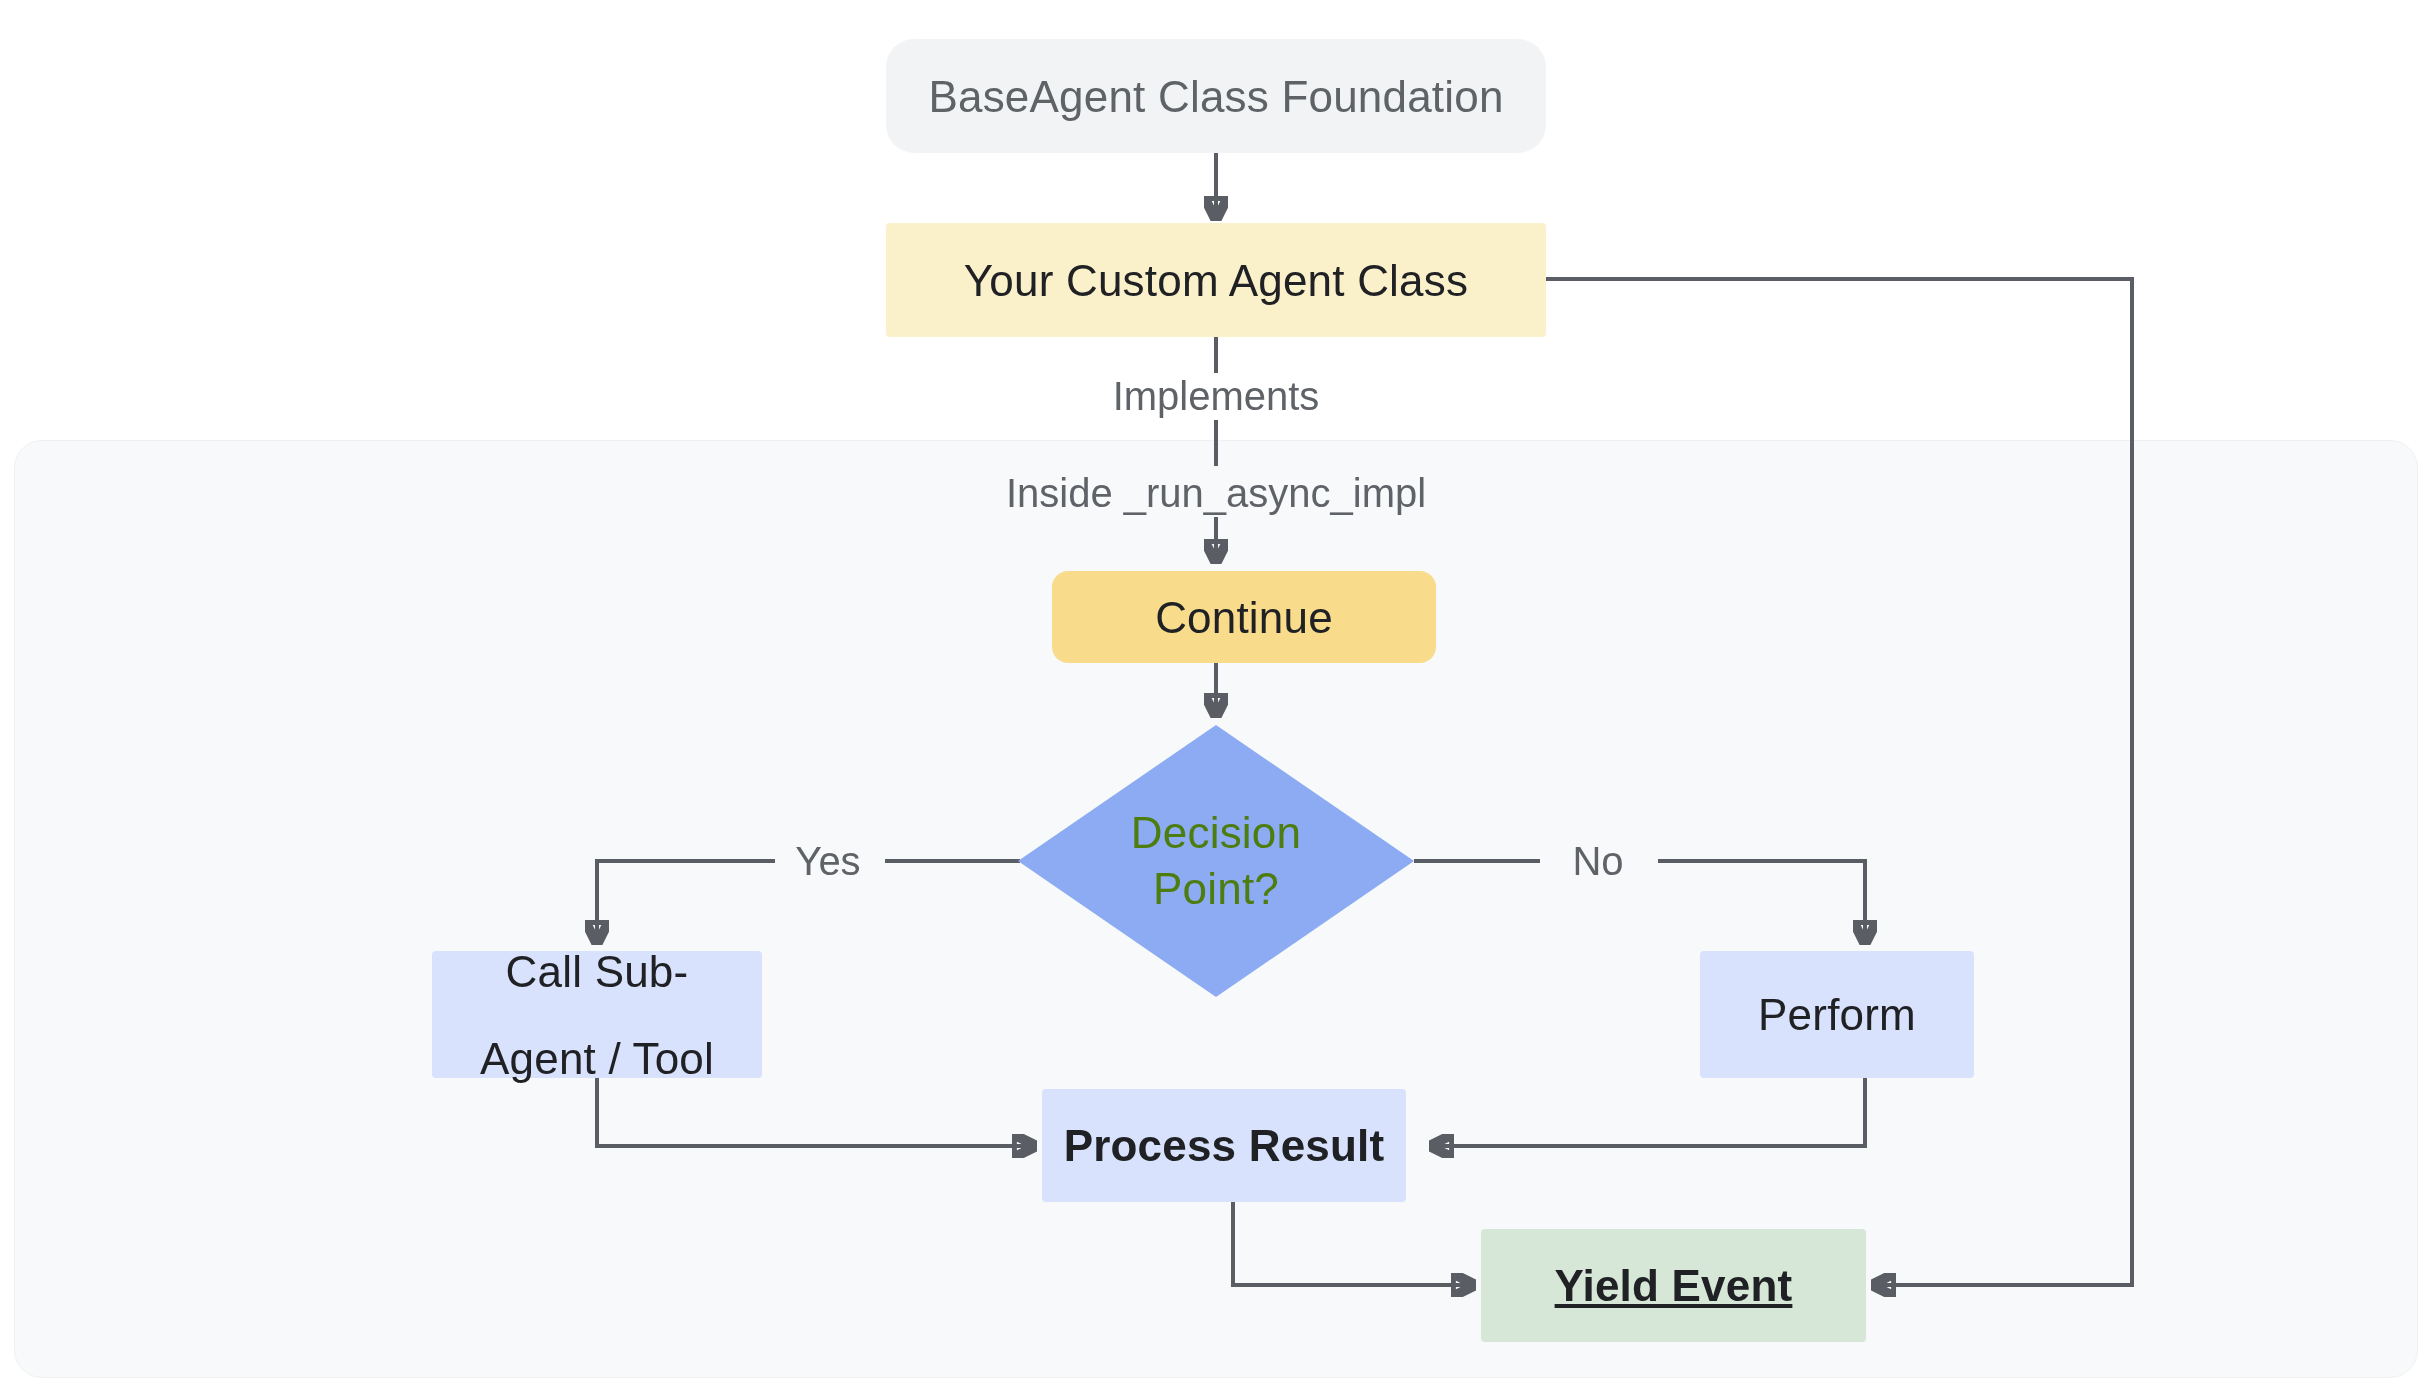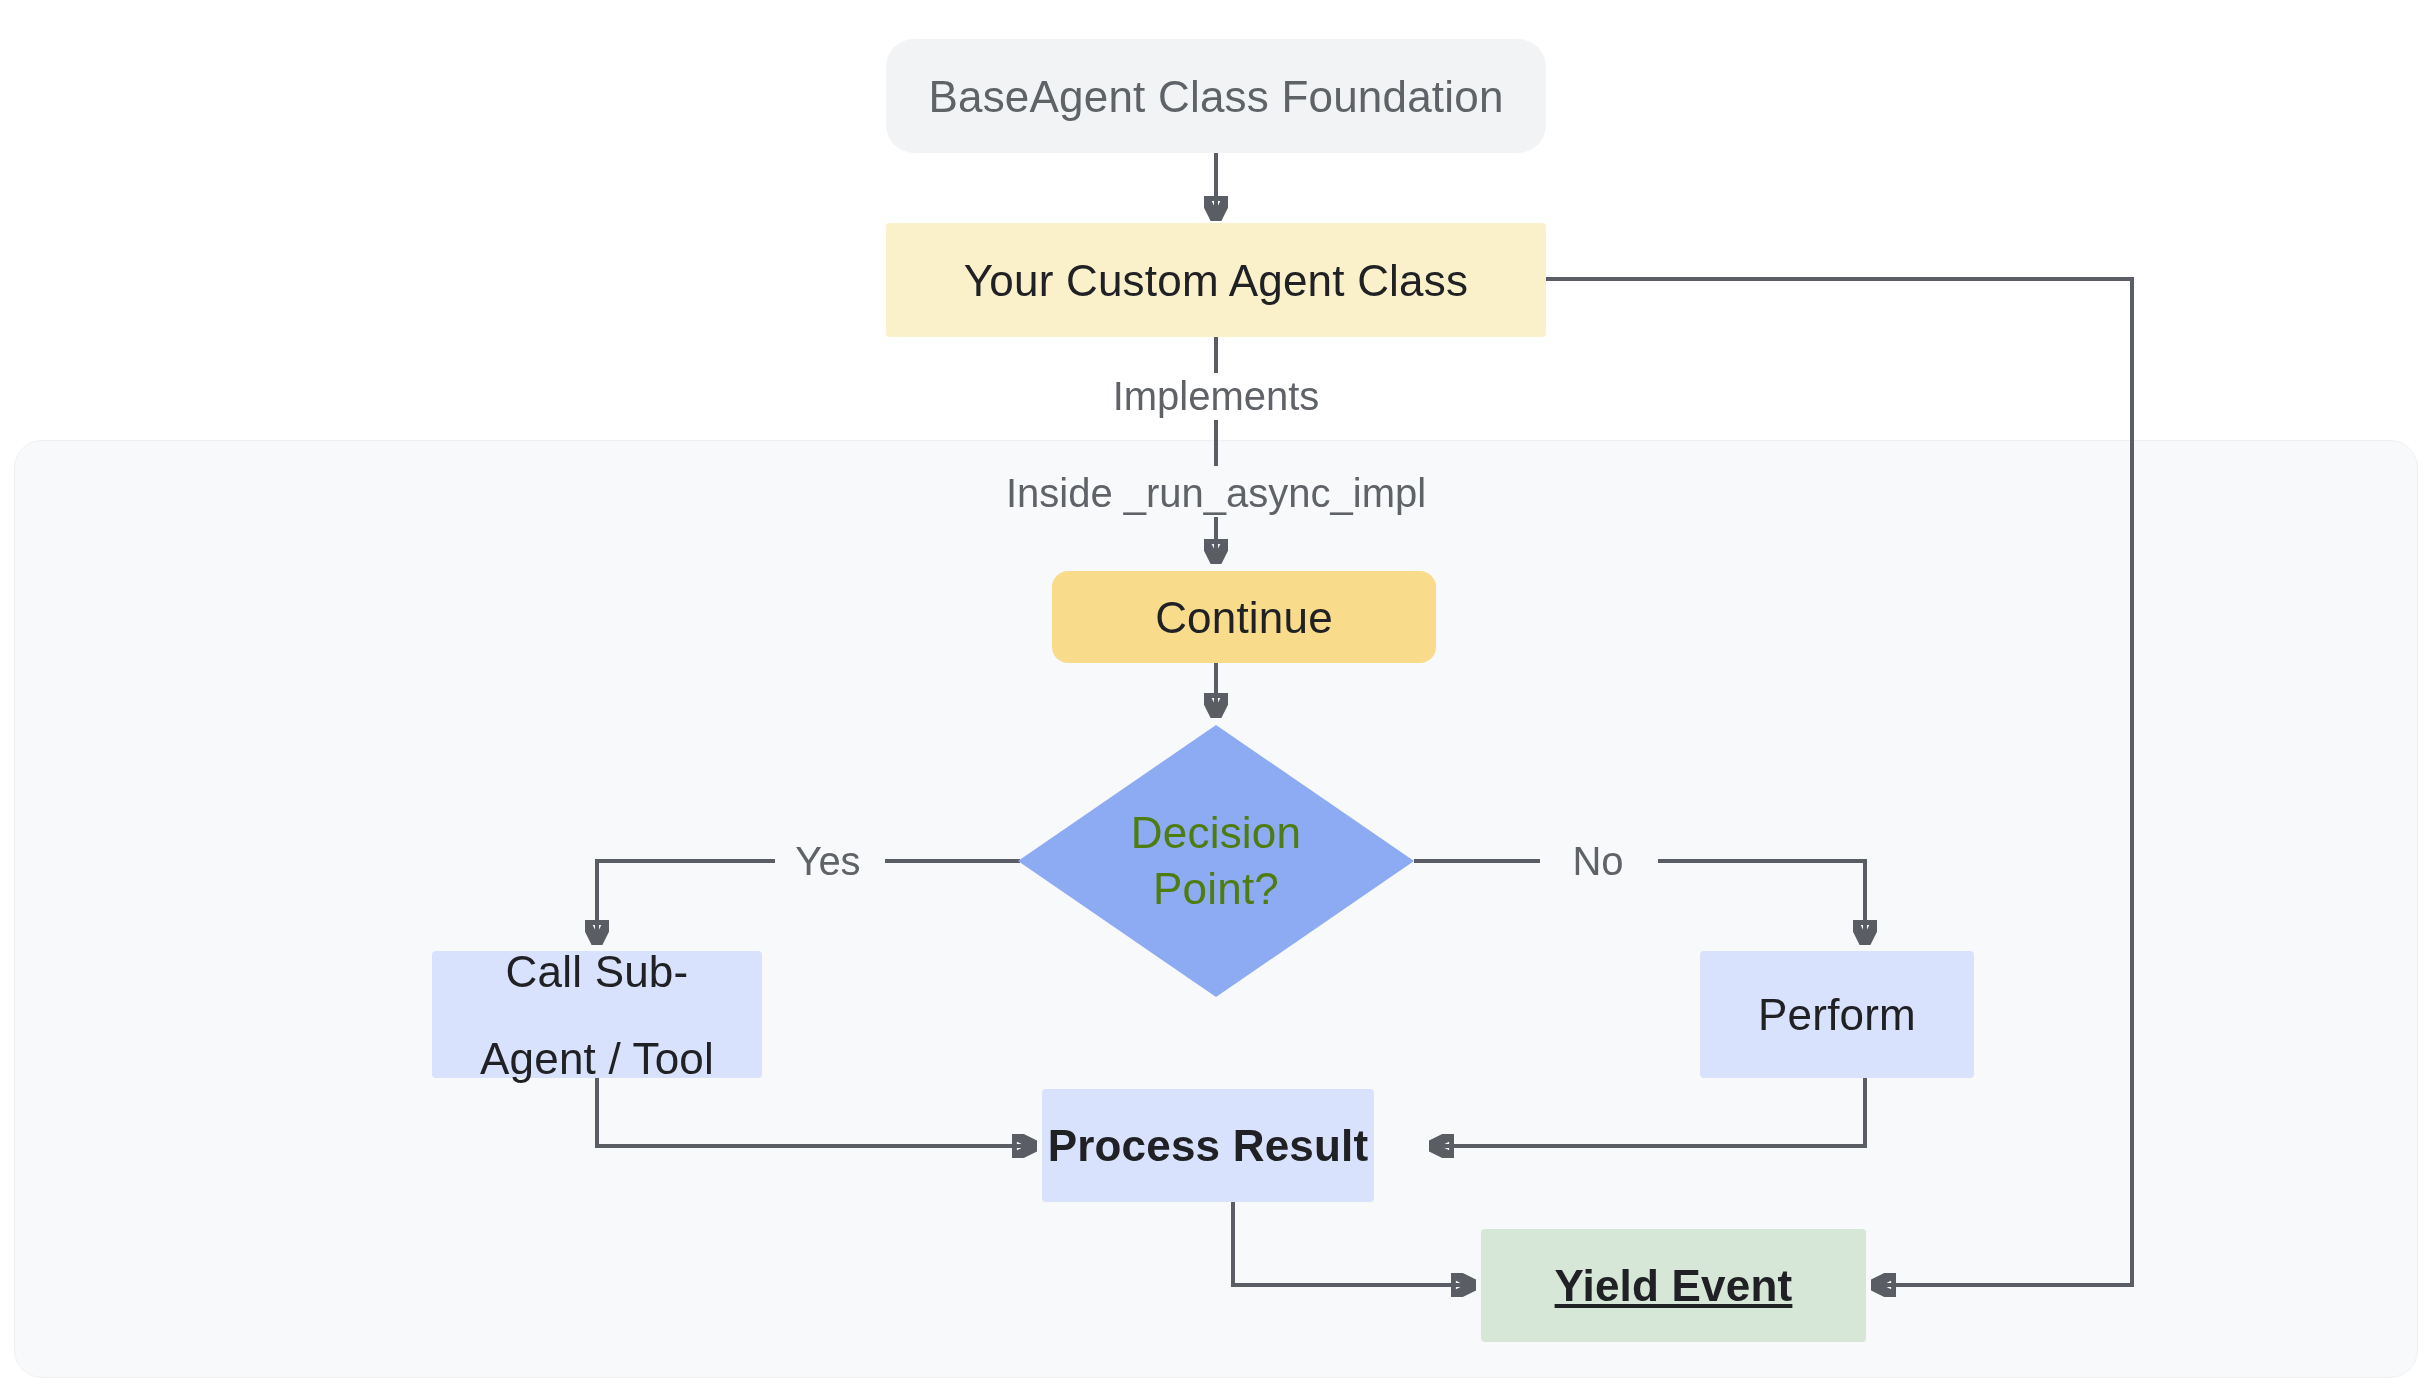--- a/index.html
+++ b/index.html
@@ -135,21 +135,21 @@
 
   <div class="node lblue" style="left:432px; top:951px; width:330px; height:127px;">
     <span>Call Sub-</span>
     <span>Agent / Tool</span>
   </div>
 
   <div class="node lblue" style="left:1700px; top:951px; width:274px; height:127px;">
     <span>Perform</span>
   </div>
 
-  <div class="node lblue bold" style="left:1042px; top:1089px; width:332px; height:113px;">
+  <div class="node lblue bold" style="left:1042px; top:1089px; width:364px; height:113px;">
     <span>Process Result</span>
   </div>
 
   <div class="node green bold" style="left:1481px; top:1229px; width:385px; height:113px;text-decoration:underline;">
     <span>Yield Event</span>
   </div>
 
   <div class="edge-label" style="left:1216px; top:396px;">Implements</div>
 
   <div class="edge-label" style="left:1216px; top:493px;">Inside _run_async_impl</div>

